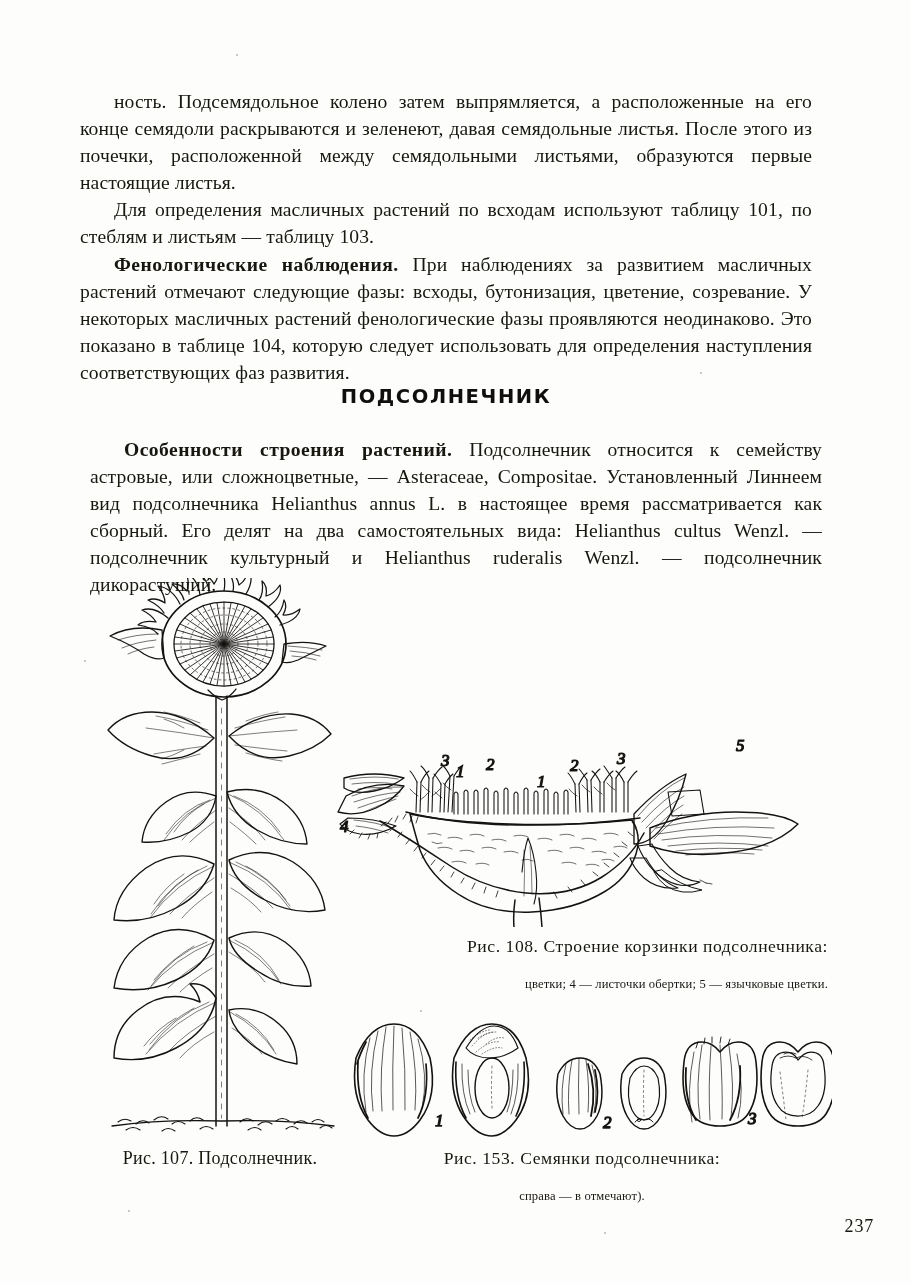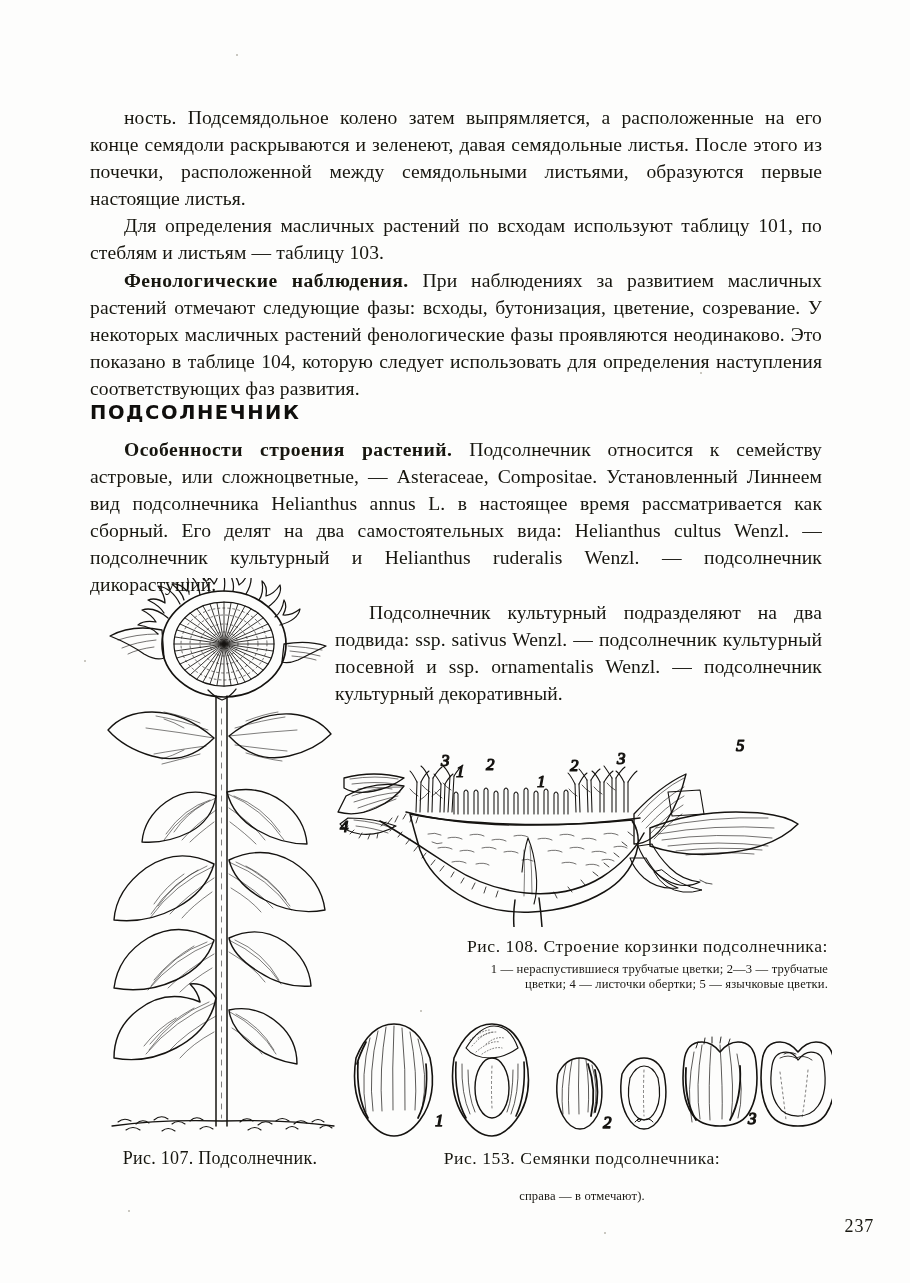--- a/index.html
+++ b/index.html
@@ -13,43 +13,42 @@
     height: 1283px;
     background: #fdfdfc;
     font-family: "Liberation Serif", serif;
     color: #100f0d;
     overflow: hidden;
   }
 
   
   .col {
     position: absolute;
-    left: 90px;
+    left: 80px;
     top: 88px;
     width: 732px;
-    margin-top: 16px;
   }
   p.body {
     margin: 0;
     font-size: 19.6px;
     line-height: 27.1px;
     text-align: justify;
     text-indent: 34px;
     letter-spacing: .1px;
     color: #17160f;
   }
   .b { font-weight: bold; letter-spacing: .45px; }
 
   
   .heading {
     position: absolute;
     left: 0;
     top: 0;
     width: 732px;
-    text-align: left;
+    text-align: center;
     font-family: "DejaVu Sans", sans-serif;
     font-weight: bold;
     font-size: 19.5px;
     letter-spacing: 1.6px;
     color: #100f0d;
   }
 
   
   .wrapbox {
     position: absolute;
@@ -163,21 +162,20 @@
     <p class="body"><span class="b">Фенологические наблюдения.</span><span> При наблюдениях за развитием масличных растений отмечают следующие фазы: всходы, бутонизация, цветение, созревание. У некоторых масличных растений фенологические фазы проявляются неодинаково. Это показано в таблице 104, которую следует использовать для определения наступления соответствующих фаз развития.</span></p>
   </div>
 
   <div class="col" style="top:385px;height:0">
     <div class="heading">ПОДСОЛНЕЧНИК</div>
   </div>
 
   <div class="wrapbox">
     <p class="body"><span class="b">Особенности строения растений.</span><span> Подсолнечник относится к семейству астровые, или сложноцветные, — Asteraceae, Compositae. Установленный Линнеем вид подсолнечника Helianthus annus L. в настоящее время рассматривается как сборный. Его делят на два самостоятельных вида: Helianthus cultus Wenzl. — подсолнечник культурный и Helianthus ruderalis Wenzl. — подсолнечник дикорастущий.</span></p>
     <div class="floatfig"></div>
-    <p class="body">Подсолнечник культурный подразделяют на два подвида: ssp. sativus Wenzl. — подсолнечник культурный посевной и ssp. ornamentalis Wenzl. — подсолнечник культурный декоративный.</p>
   </div>
 
   <div class="fig107">
     <svg width="250" height="572" viewBox="0 0 250 572" xmlns="http://www.w3.org/2000/svg">
       <g class="inkline" stroke-width="1.25" stroke-linecap="round" stroke-linejoin="round">
 
         <ellipse cx="128" cy="66" rx="62" ry="53" stroke-width="1.7"></ellipse>
         <ellipse cx="128" cy="66" rx="50" ry="42"></ellipse>
 
         <g stroke-width="0.85">
@@ -561,21 +559,21 @@
         <text class="numlabel" x="285" y="42">3</text>
         <text class="numlabel" x="404" y="29">5</text>
         <text class="numlabel" x="8" y="110">4</text>
       </g>
     </svg>
   </div>
 
   <div class="cap108">
     <div class="cap-main">Рис. 108. Строение корзинки подсолнечника:</div>
     <div class="cap-sub">
-      <span>1 — нераспустившиеся  трубчатые  цветки;  2—3 — трубчатые</span><br>
+      <br>
       <span>цветки;  4 — листочки обертки;  5 — язычковые  цветки.</span>
     </div>
   </div>
 
   <div class="fig109">
     <svg width="496" height="126" viewBox="0 0 496 126" xmlns="http://www.w3.org/2000/svg">
       <g class="inkline" stroke-width="1.3" stroke-linecap="round" stroke-linejoin="round">
 
         <path d="M 20 40 q 14 -34 38 -34 q 24 0 36 34 q 8 38 -10 62 q -12 16 -26 16 q -14 0 -26 -16 q -18 -24 -12 -62 z" stroke-width="1.6"></path>
         <g stroke-width="0.7">

